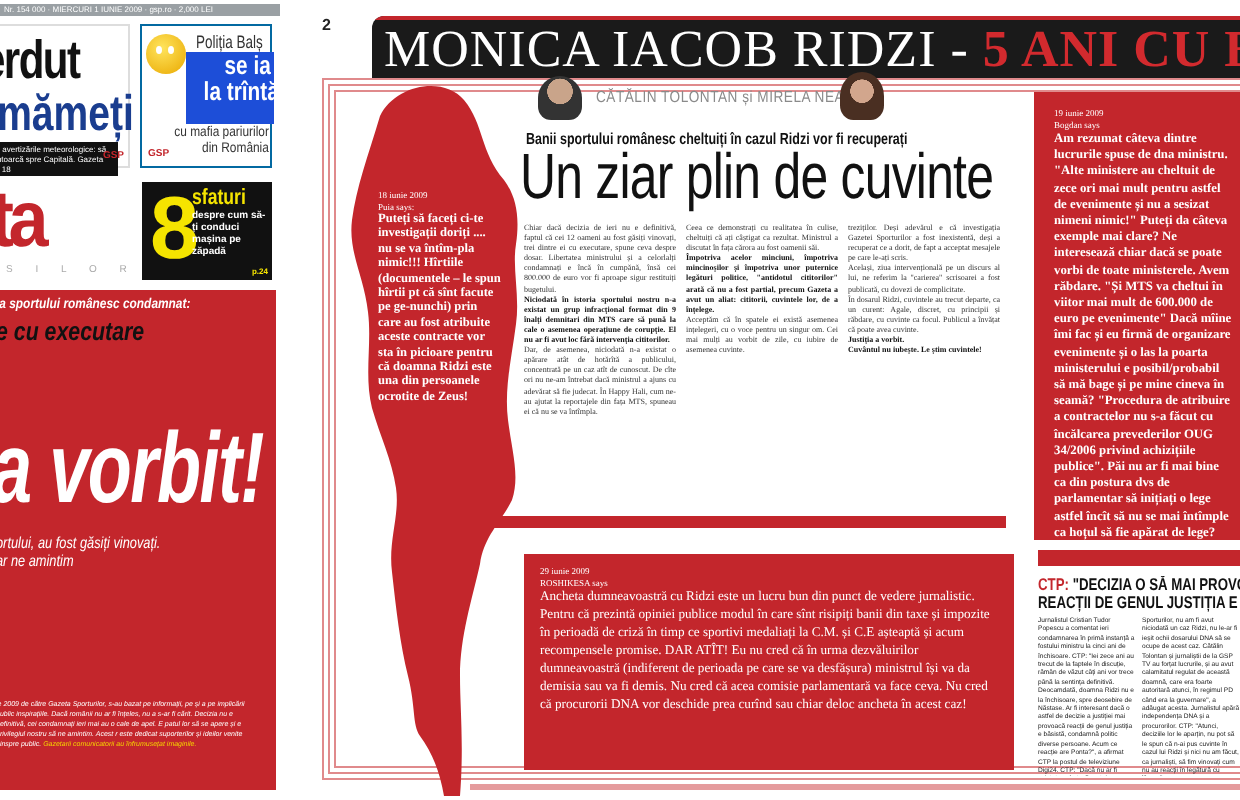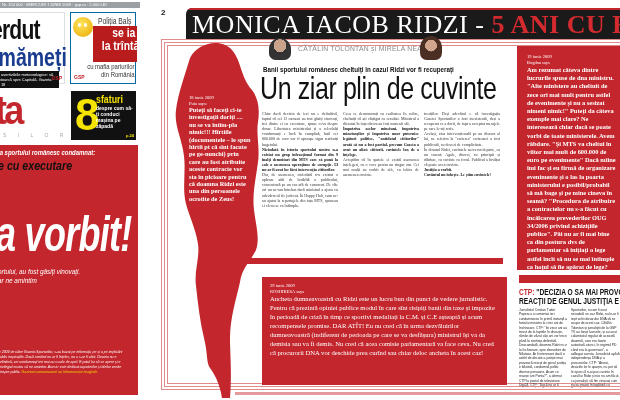--- a/index.html
+++ b/index.html
@@ -13,21 +13,21 @@
   .promo-rain { position:absolute; left:-10px; top:12px; width:75px; height:72px; border:1px solid #ddd; background:#fff; }
   .promo-rain .big1 { position:absolute; left:0; top:2px; font-family:"Liberation Sans", sans-serif; font-weight:bold; font-size:27px; color:#111; letter-spacing:-1px; transform:scaleX(0.78); transform-origin:left; white-space:nowrap; }
   .promo-rain .big2 { position:absolute; left:0; top:30px; font-weight:bold; font-size:25px; color:#1a3d8f; transform:scaleX(0.78); transform-origin:left; white-space:nowrap; }
   .promo-rain .sub { position:absolute; left:0; top:58px; width:68px; background:#111; color:#fff; font-size:4px; line-height:5px; padding:1px; }
   .promo-rain .gsp { position:absolute; right:2px; bottom:2px; font-size:5px; font-weight:bold; color:#c3262c; }
 
   .promo-police { position:absolute; left:70px; top:12px; width:66px; height:72px; border:1px solid #0369a1; background:#fff; }
   .emoji { position:absolute; left:2px; top:4px; width:20px; height:20px; border-radius:50%; background:radial-gradient(circle at 40% 35%, #ffe45c, #e9a800); }
   .emoji::before { content:""; position:absolute; left:5px; top:6px; width:3px; height:4px; background:#fff; border-radius:50%; box-shadow:6px 0 0 #fff; }
   .promo-police .t1 { position:absolute; left:27px; top:3px; font-size:9px; color:#333; transform:scaleX(0.75); transform-origin:left; white-space:nowrap; }
-  .promo-police .t2 { position:absolute; left:22px; top:13px; width:44px; height:36px; background:#b91c1c; }
+  .promo-police .t2 { position:absolute; left:22px; top:13px; width:44px; height:36px; background:#1d4ed8; }
   .promo-police .t2 span { display:block; color:#fff; font-weight:bold; font-size:13px; line-height:13px; text-align:right; padding-right:2px; transform:scaleX(0.8); transform-origin:right; white-space:nowrap; }
   .promo-police .t3 { position:absolute; left:4px; top:50px; width:62px; font-size:7px; line-height:8px; color:#333; text-align:right; padding-right:3px; transform:scaleX(0.85); transform-origin:right; }
   .promo-police .gsp { position:absolute; left:3px; bottom:3px; font-size:5px; font-weight:bold; color:#c3262c; }
 
   .logo-area { position:absolute; left:-5px; top:88px; width:70px; height:54px; }
   .logo-area .logo { font-weight:bold; font-size:40px; color:#c3262c; letter-spacing:-3px; transform:scaleX(0.9); transform-origin:left; }
   .logo-area .spaced { position:absolute; left:8px; top:44px; font-size:5px; color:#aaa; letter-spacing:5px; white-space:nowrap; }
 
   .promo-tips { position:absolute; left:71px; top:91px; width:65px; height:49px; background:#111; }
   .promo-tips .num { position:absolute; left:4px; top:0; font-weight:bold; font-size:44px; color:#f5e400; line-height:48px; }

